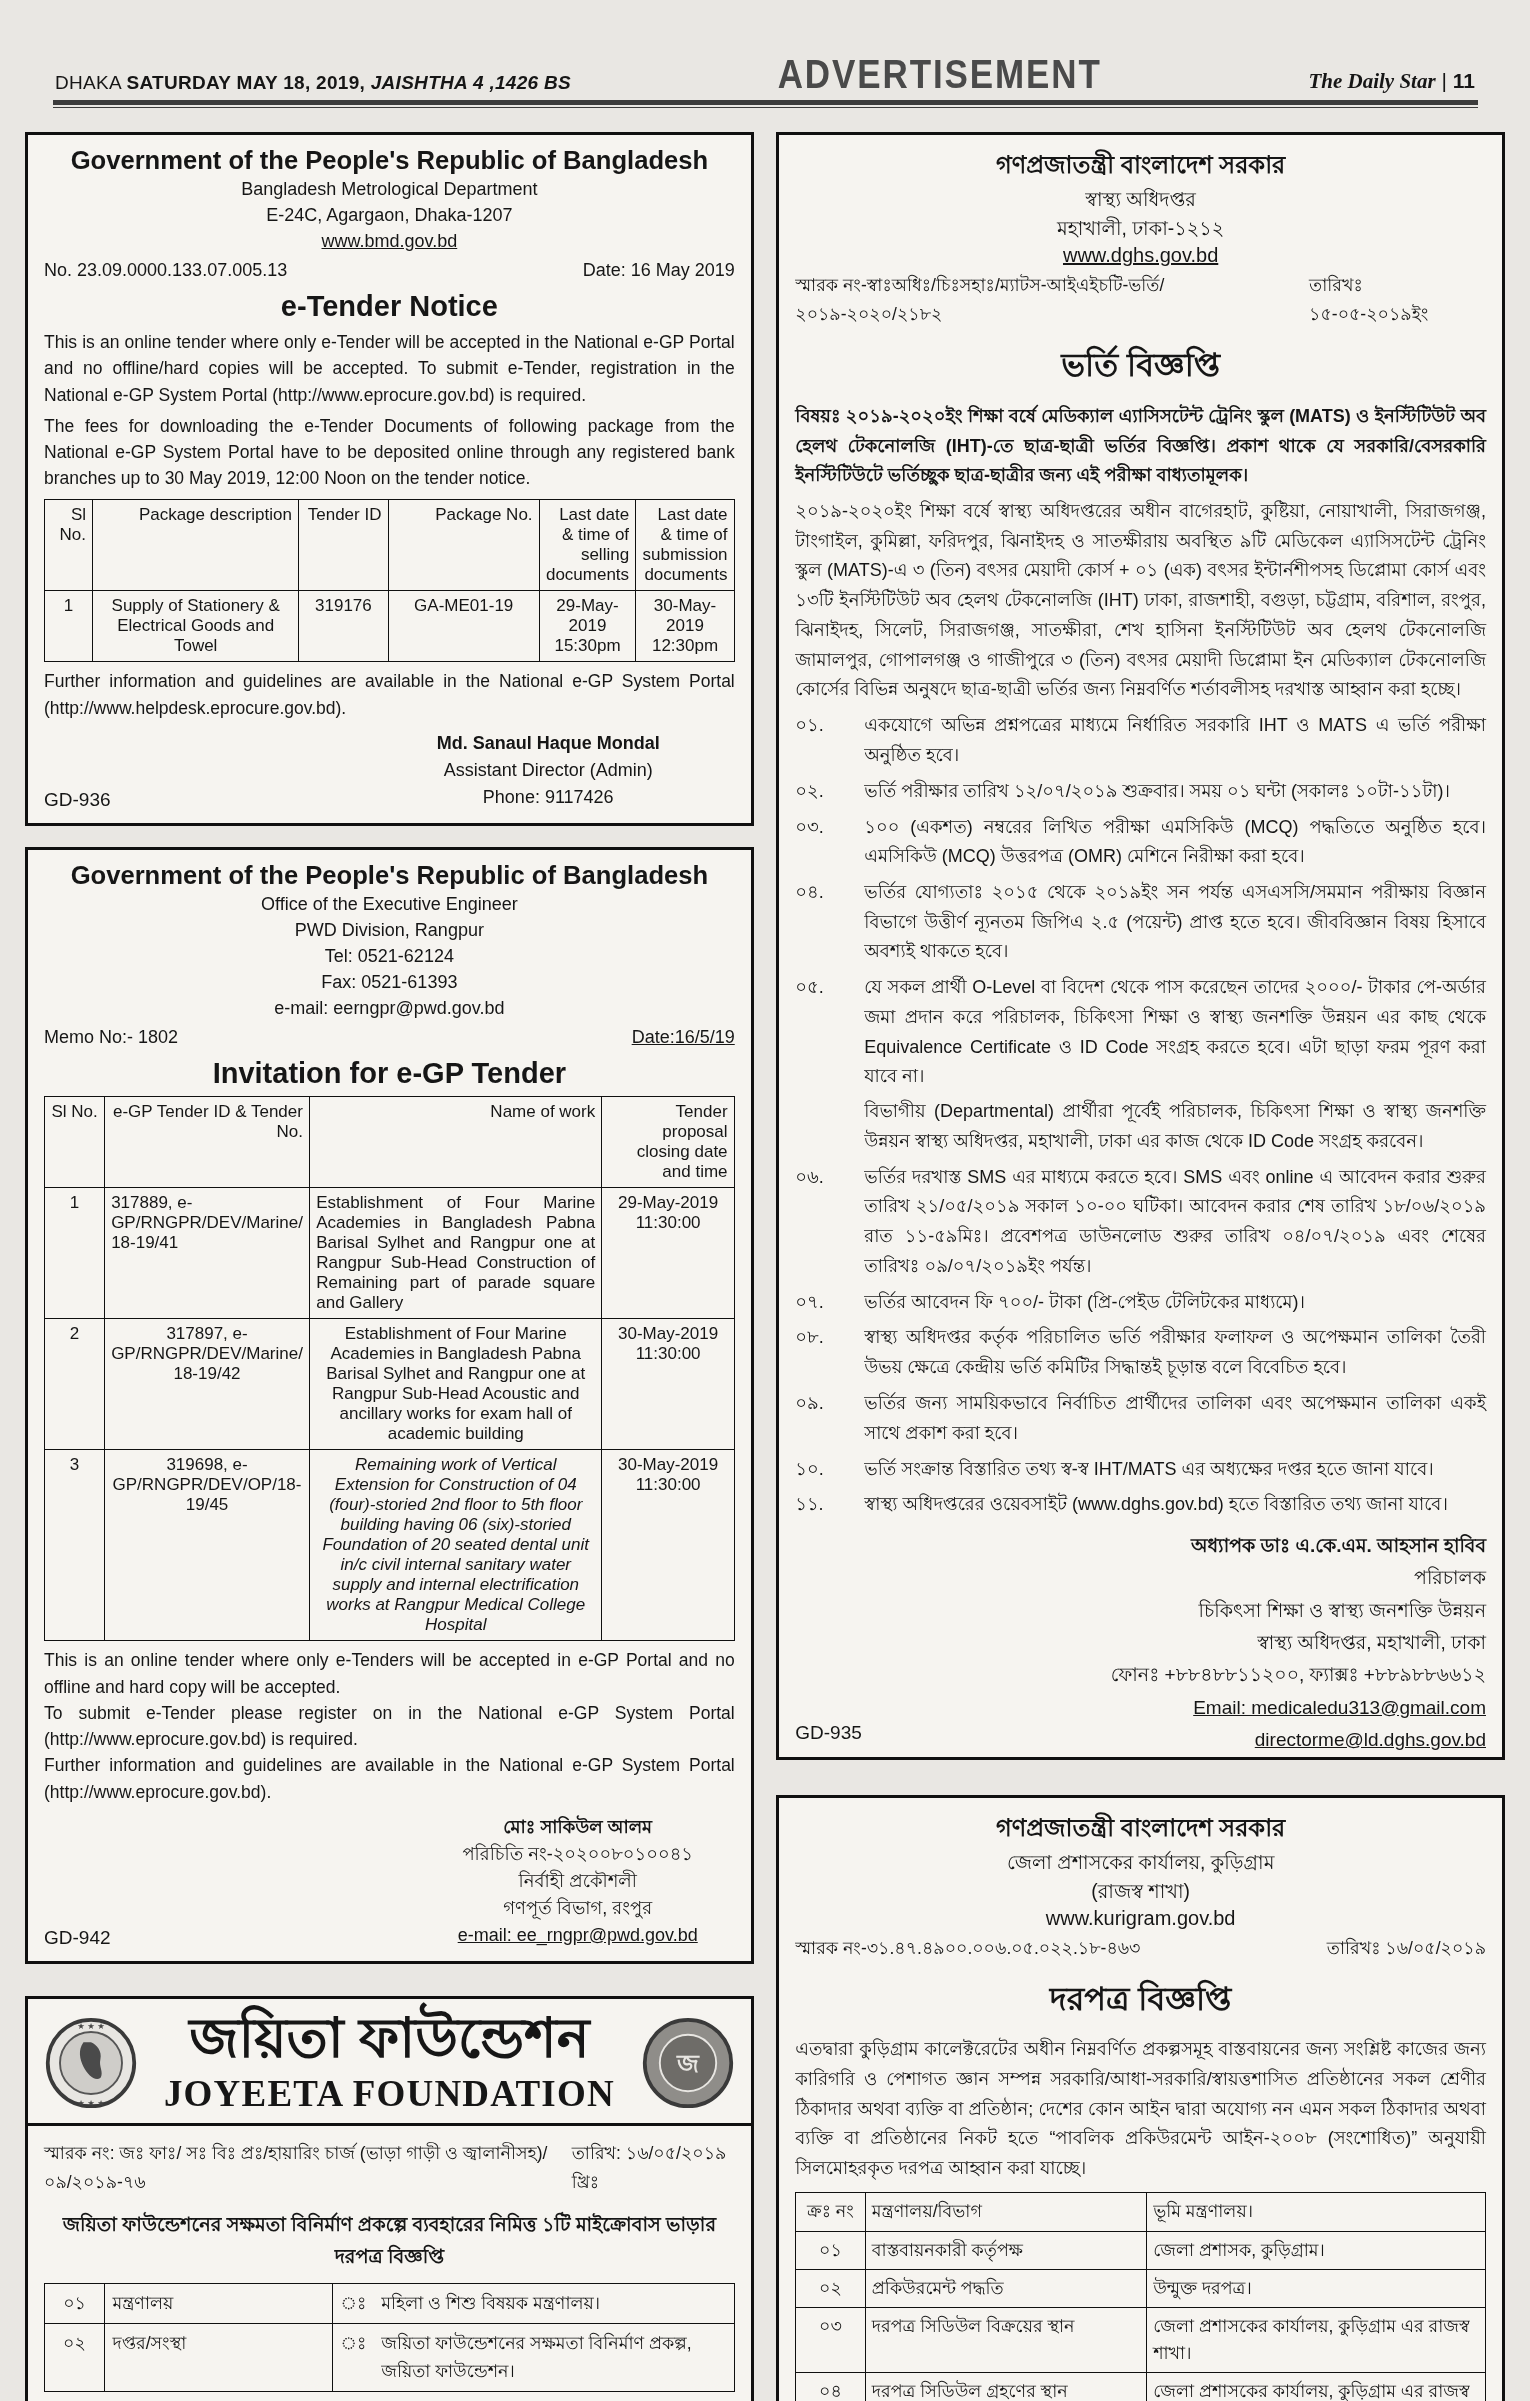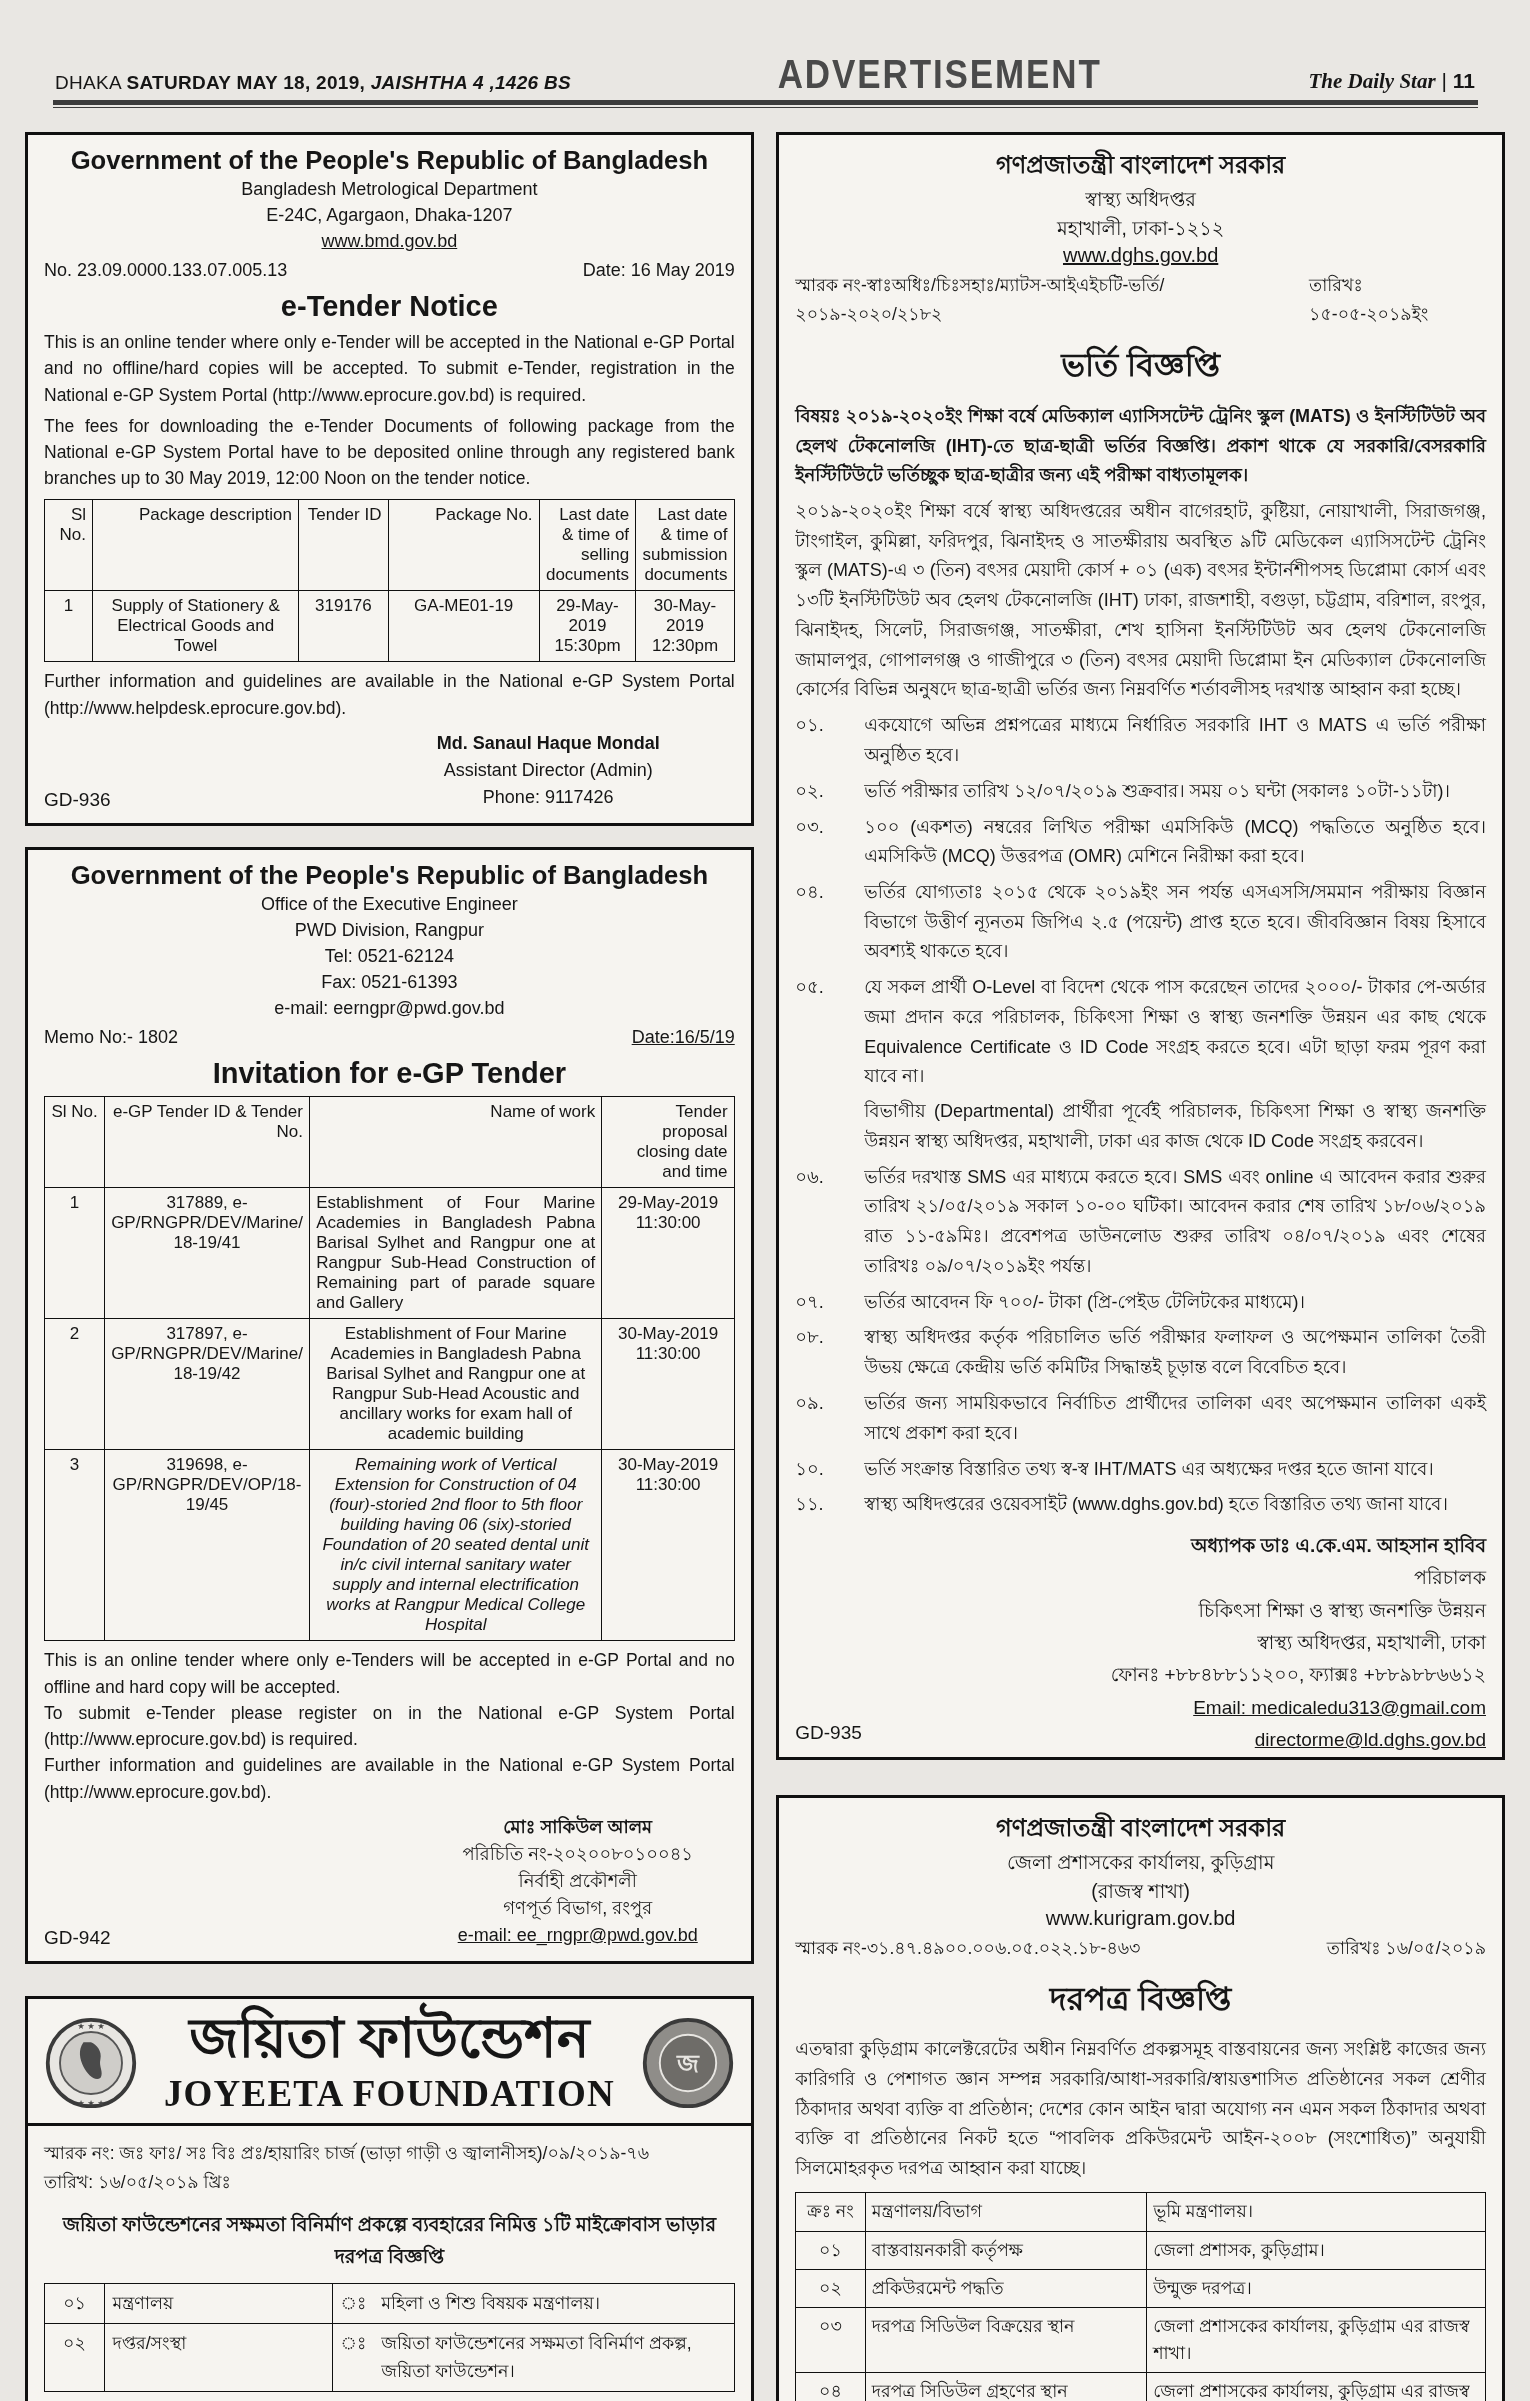--- a/index.html
+++ b/index.html
@@ -155,21 +155,21 @@
         <table>
           <tbody>
               <tr>
             <th style="width:9%;">Sl No.</th>
             <th style="width:26%;">e-GP Tender ID &amp; Tender No.</th>
             <th style="width:45%;">Name of work</th>
             <th style="width:20%;">Tender proposal closing date and time</th>
           </tr>
           <tr>
             <td style="text-align:center;">1</td>
-            <td style="text-align:center;">317889, e-GP/RNGPR/DEV/Marine/ 18-19/41</td>
+            <td style="">317889, e-GP/RNGPR/DEV/Marine/ 18-19/41</td>
             <td class="j">Establishment of Four Marine Academies in Bangladesh Pabna Barisal Sylhet and Rangpur one at Rangpur Sub-Head Construction of Remaining part of parade square and Gallery</td>
             <td style="text-align:center;">29-May-2019 11:30:00</td>
           </tr>
           <tr>
             <td style="text-align:center;">2</td>
             <td style="text-align:center;">317897, e-GP/RNGPR/DEV/Marine/ 18-19/42</td>
             <td style="text-align:center;">Establishment of Four Marine Academies in Bangladesh Pabna Barisal Sylhet and Rangpur one at Rangpur Sub-Head Acoustic and ancillary works for exam hall of academic building</td>
             <td style="text-align:center;">30-May-2019 11:30:00</td>
           </tr>
           <tr>
@@ -213,21 +213,21 @@
           </div>
           <span class="seal">
             <svg viewBox="0 0 100 100" width="94" height="94">
               <circle cx="50" cy="50" r="46" fill="#8f8d89" stroke="#3a3a3a" stroke-width="4"></circle>
               <circle cx="50" cy="50" r="30" fill="#6e6c68" stroke="#e8e6e2" stroke-width="2"></circle>
               <text x="50" y="60" font-size="26" text-anchor="middle" fill="#e8e6e2" font-weight="bold">জ</text>
             </svg>
           </span>
         </div>
         <div class="joy-divider"></div>
-        <div class="bn-memo" style="margin-top:13.7px;flex-direction:column;">
+        <div class="bn-memo" style="margin-top:13.7px;">
           <span>স্মারক নং: জঃ ফাঃ/ সঃ বিঃ প্রঃ/হায়ারিং চার্জ (ভাড়া গাড়ী ও জ্বালানীসহ)/০৯/২০১৯-৭৬</span>
           <span>তারিখ:  ১৬/০৫/২০১৯ খ্রিঃ</span>
         </div>
         <div class="joy-heading">জয়িতা ফাউন্ডেশনের সক্ষমতা বিনির্মাণ প্রকল্পে ব্যবহারের নিমিত্ত ১টি মাইক্রোবাস ভাড়ার দরপত্র বিজ্ঞপ্তি</div>
         <table class="joy-table">
           <tbody>
               <tr>
                 <td class="no">০১</td>
                 <td class="lbl">মন্ত্রণালয়</td>
                 <td class="colon">ঃ</td>

